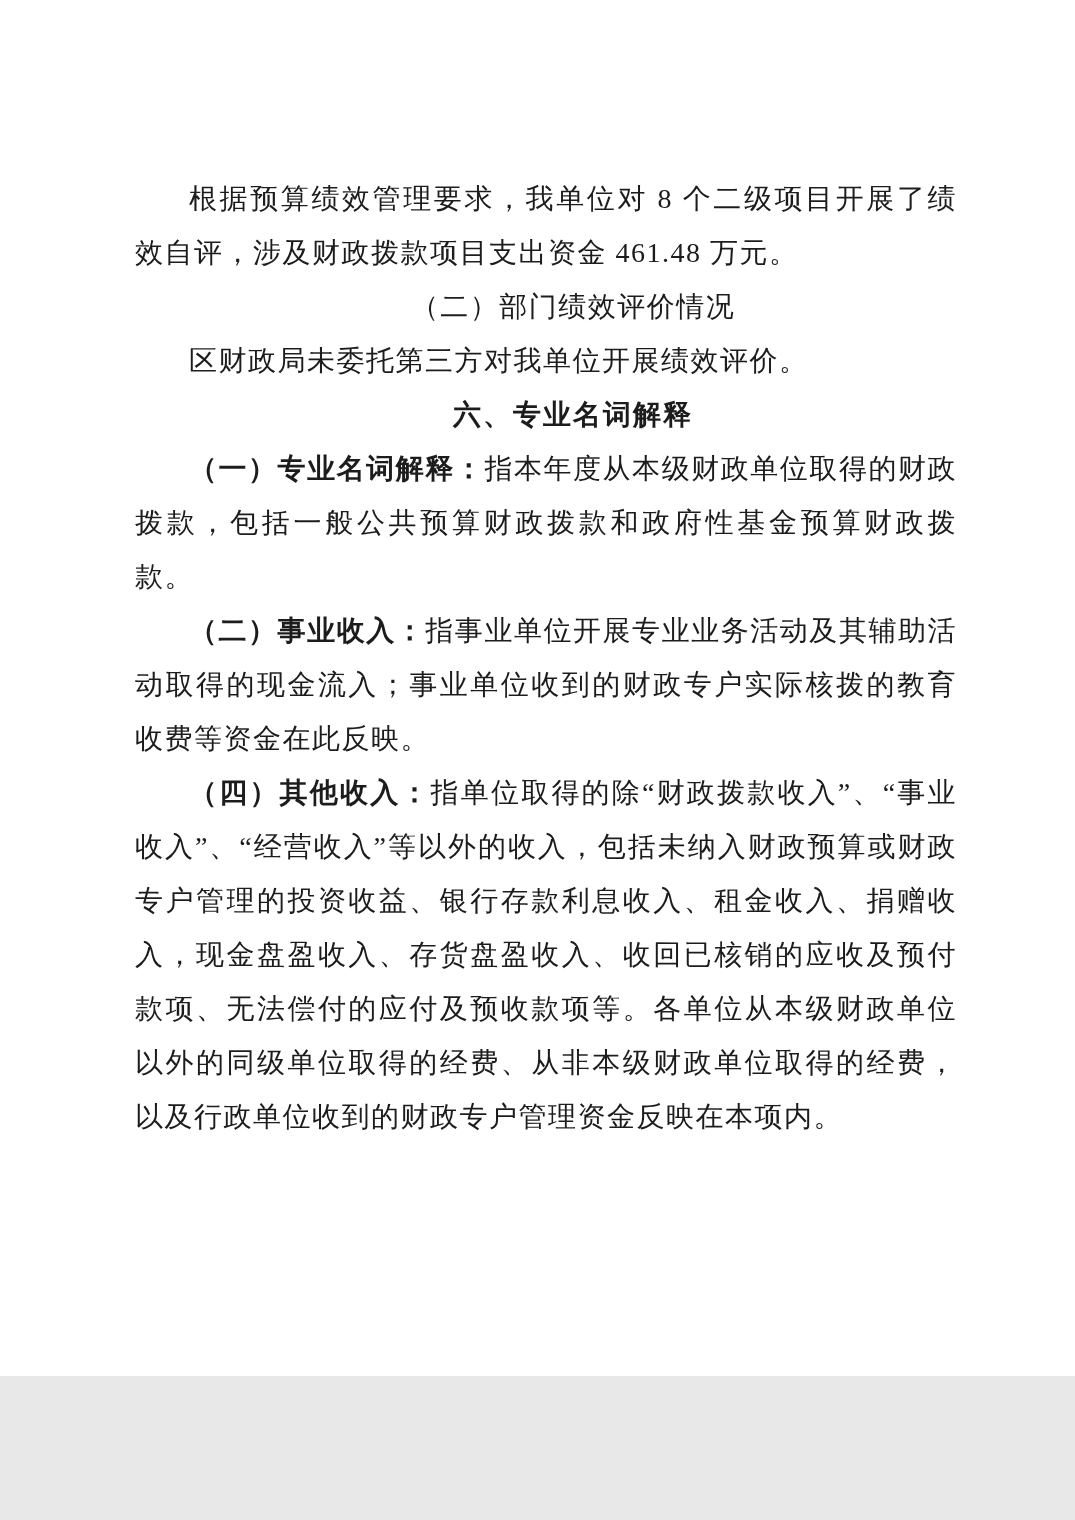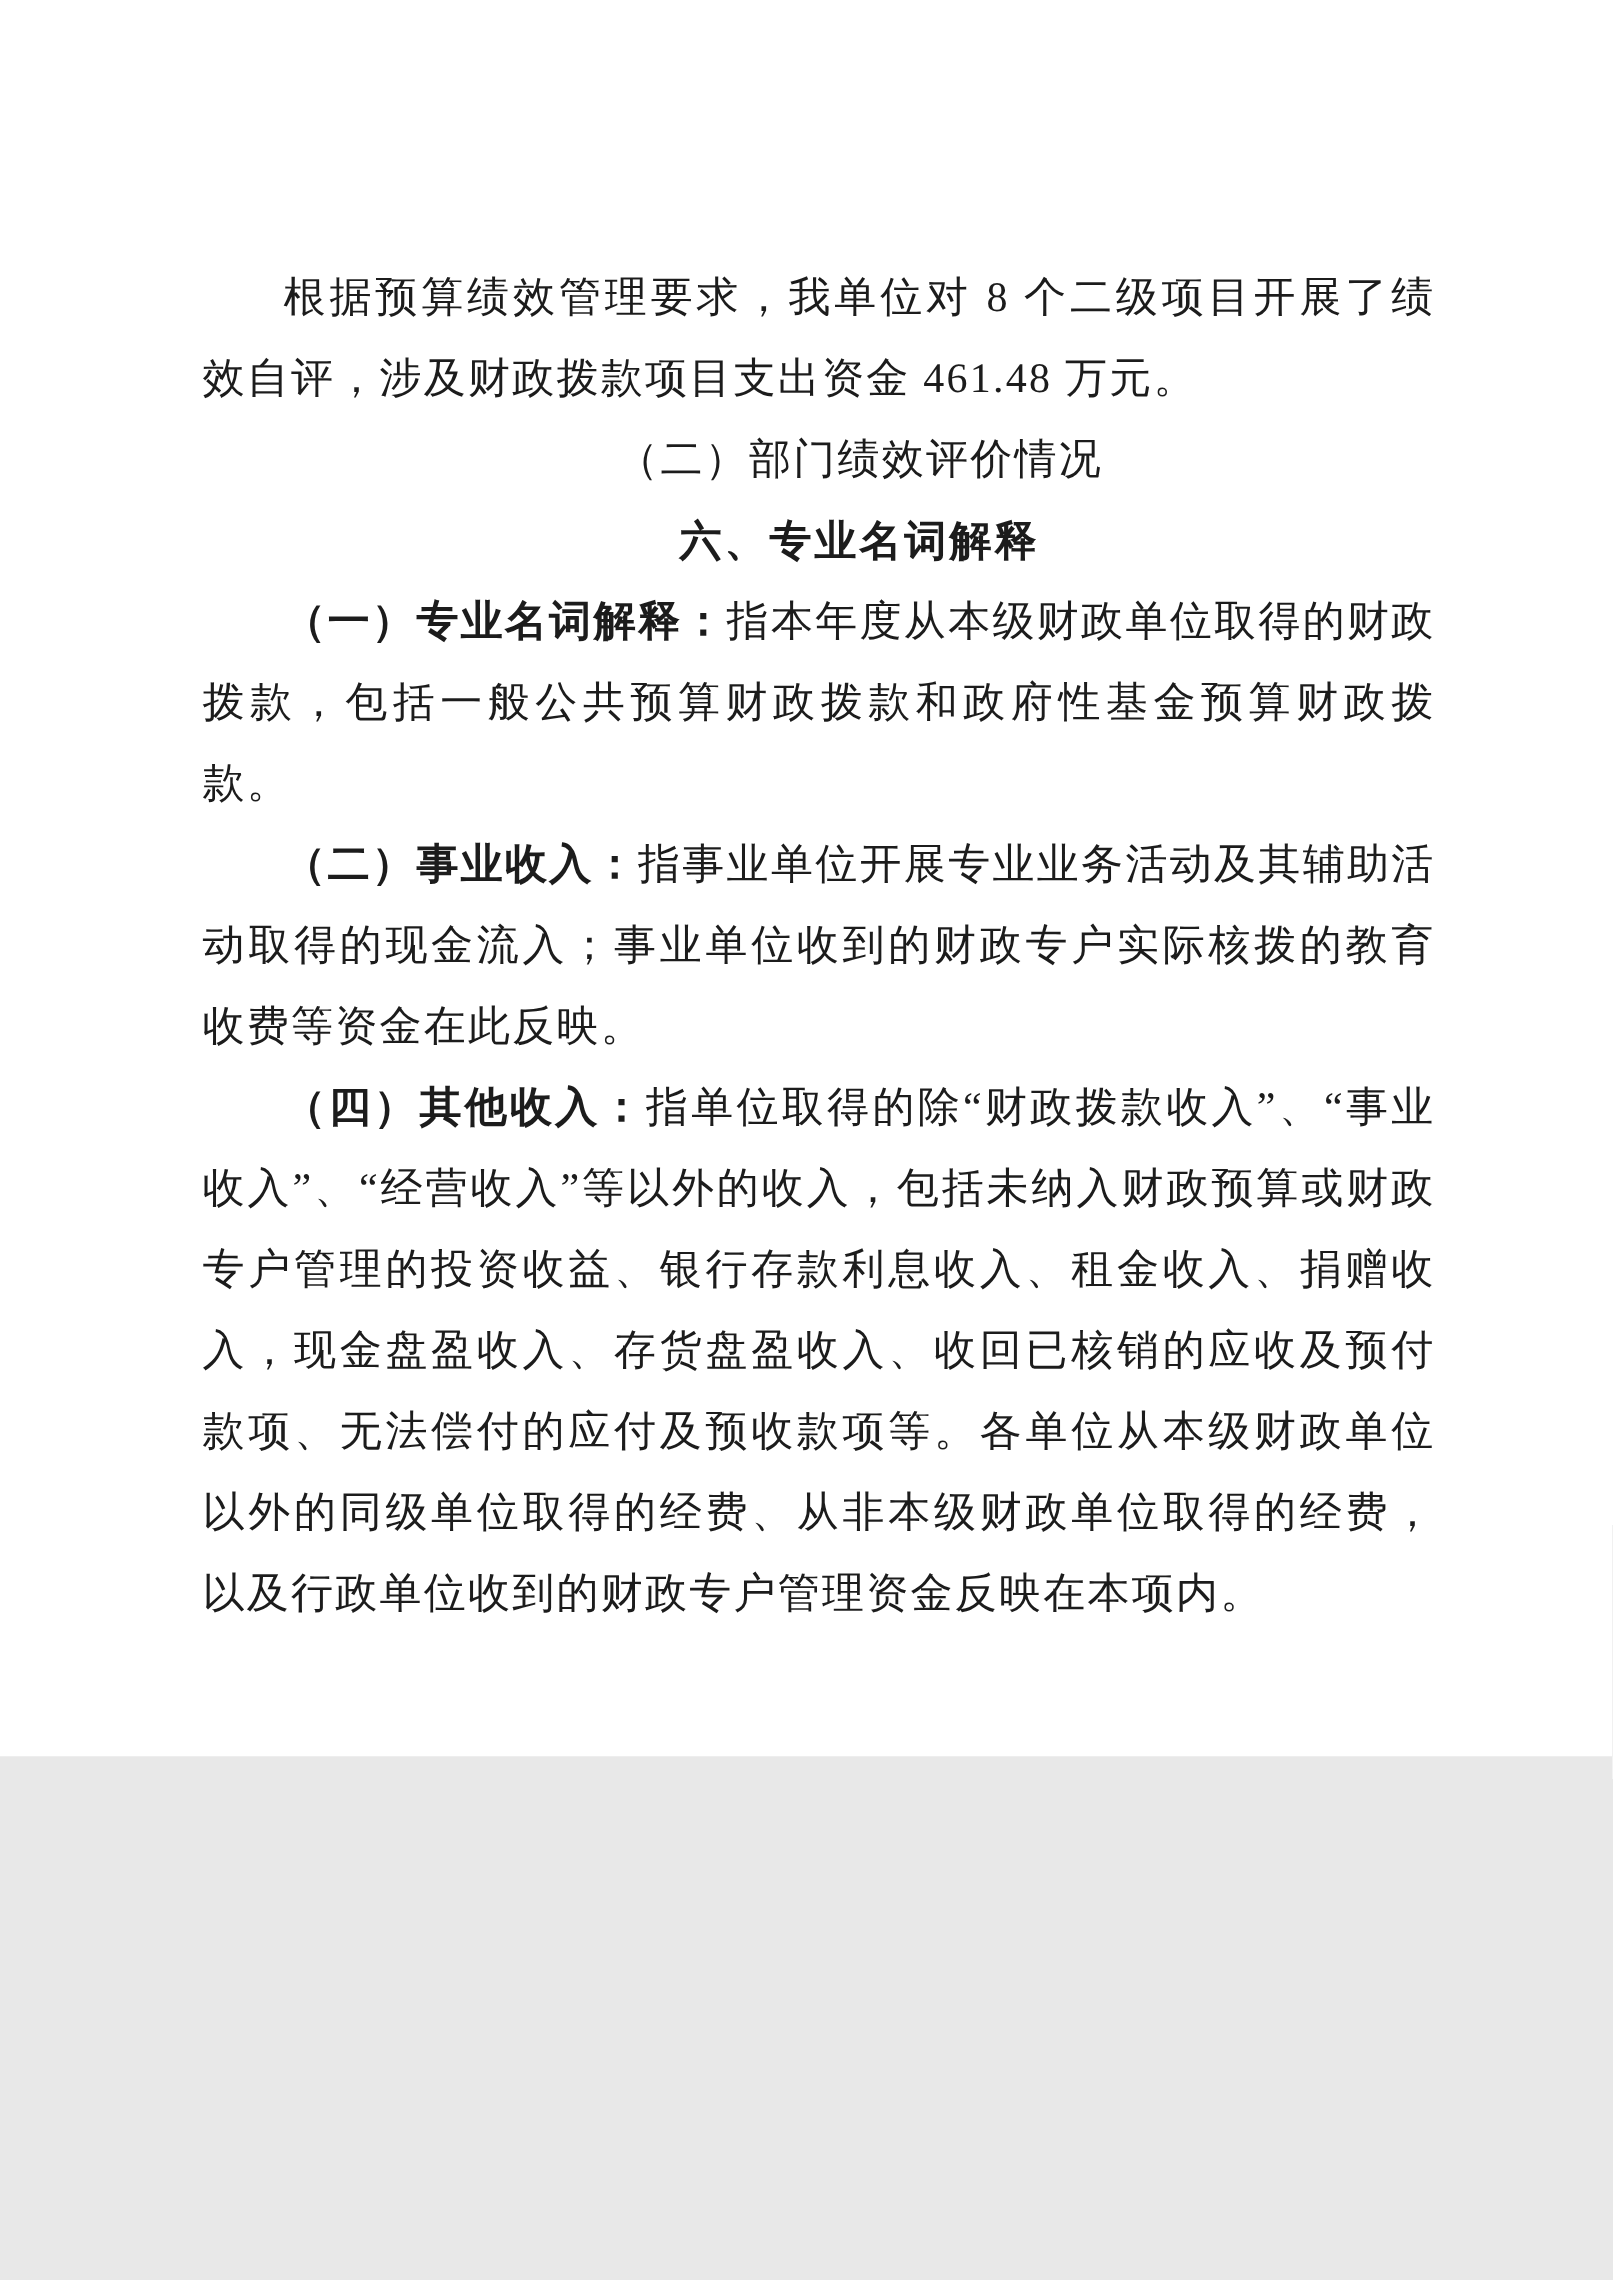--- a/index.html
+++ b/index.html
@@ -3,21 +3,21 @@
 <meta charset="utf-8">
 <style>
   html, body {
     margin: 0;
     padding: 0;
     background: #e8e8e8;
   }
   .page {
     position: relative;
     width: 1075px;
-    height: 1171px;
+    height: 1376px;
     background: #ffffff;
     overflow: hidden;
     color: #1c1c1c;
     font-family: "Liberation Serif", "DejaVu Serif", serif;
   }
   .content {
     position: absolute;
     left: 135px;
     top: 172px;
     width: 822px;
@@ -62,20 +62,21 @@
 
 <div class="page">
   <div class="content">
 
     <p>根据预算绩效管理要求，我单位对 8 个二级项目开展了绩效自评，涉及财政拨款项目支出资金 461.48 万元。</p>
 
     <p class="heading-sub">（二）部门绩效评价情况</p>
 
 
 
+    <p>区财政局未委托第三方对我单位开展绩效评价。</p>
 
     <p class="heading-terms">六、专业名词解释</p>
 
     <p><span class="term-lead">（一）专业名词解释：</span><span>指本年度从本级财政单位取得的财政拨款，包括一般公共预算财政拨款和政府性基金预算财政拨款。</span></p>
 
     <p><span class="term-lead">（二）事业收入：</span><span>指事业单位开展专业业务活动及其辅助活动取得的现金流入；事业单位收到的财政专户实际核拨的教育收费等资金在此反映。</span></p>
 
 
     <p><span class="term-lead">（四）其他收入：</span><span>指单位取得的除“财政拨款收入”、“事业收入”、“经营收入”等以外的收入，包括未纳入财政预算或财政专户管理的投资收益、银行存款利息收入、租金收入、捐赠收入，现金盘盈收入、存货盘盈收入、收回已核销的应收及预付款项、无法偿付的应付及预收款项等。各单位从本级财政单位以外的同级单位取得的经费、从非本级财政单位取得的经费，以及行政单位收到的财政专户管理资金反映在本项内。</span></p>
 

